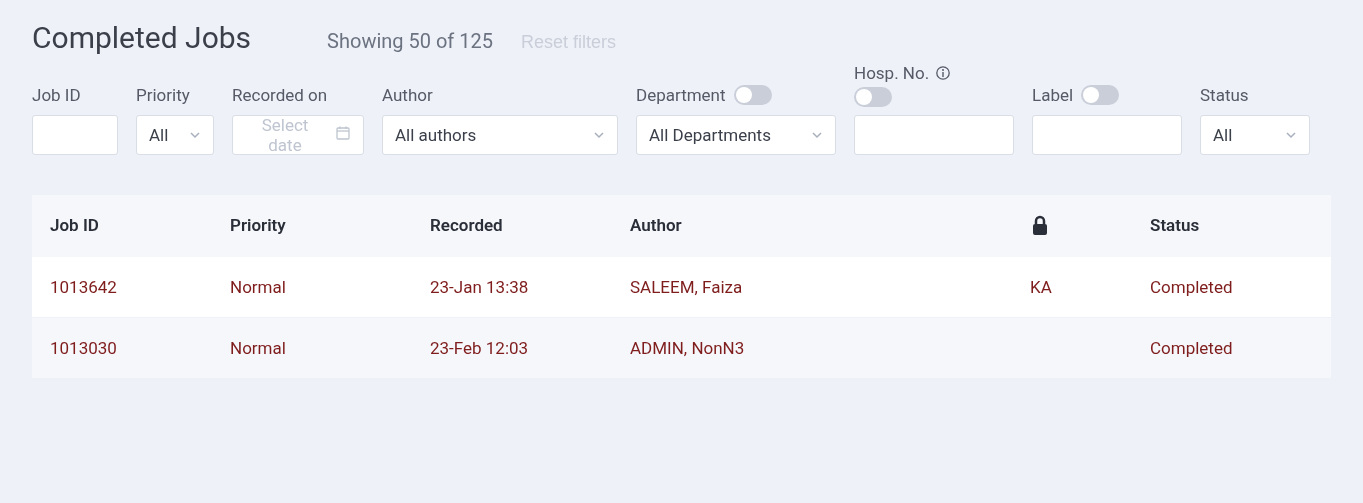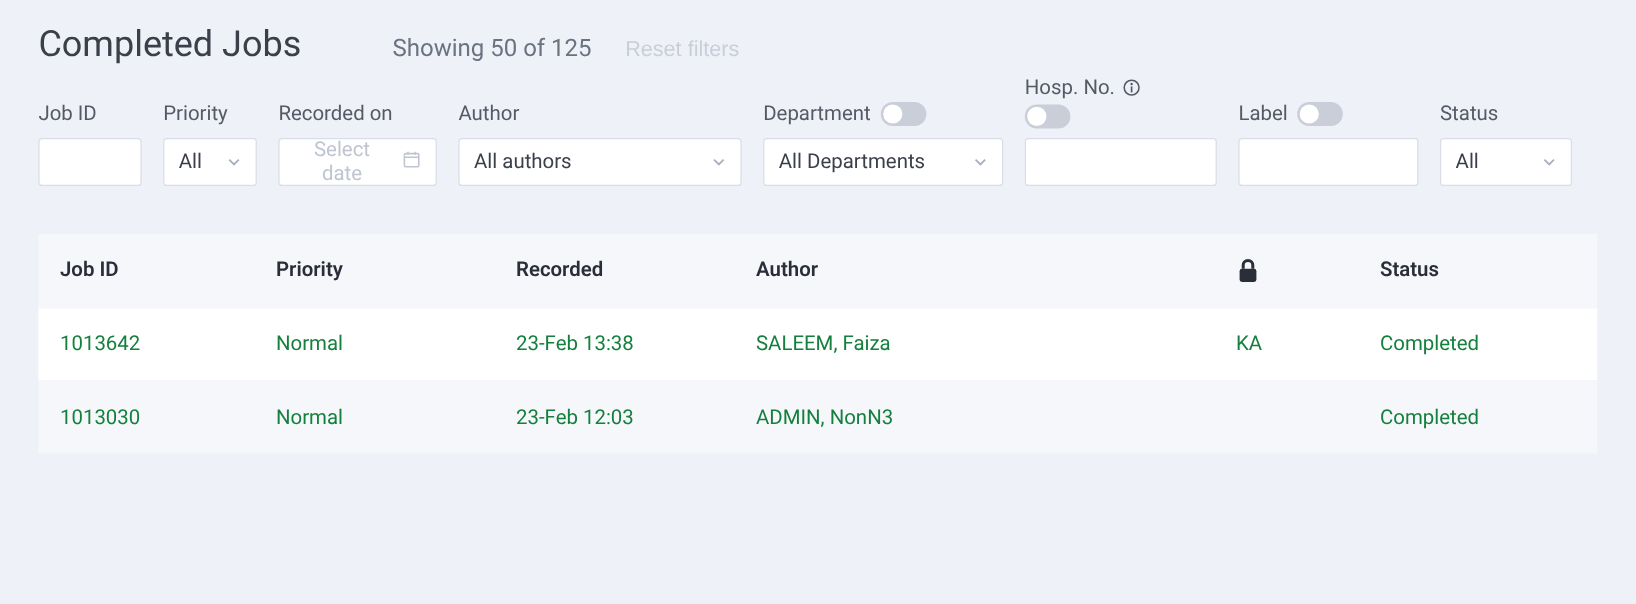--- a/index.html
+++ b/index.html
@@ -123,21 +123,21 @@
     padding: 20px 18px;
     font-weight: 600;
     color: #2a2e38;
     font-size: 17px;
   }
   .trow {
     display: flex;
     background: #fff;
     padding: 20px 18px;
     font-size: 17px;
-    color: #15803d;
+    color: #7f1d1d;
     border-bottom: 1px solid #eef1f8;
   }
   .trow.alt { background: #f6f7fb; }
   .col-jobid   { width: 180px; }
   .col-priority{ width: 200px; }
   .col-recorded{ width: 200px; }
   .col-author  { width: 400px; }
   .col-lock    { width: 120px; }
   .col-status  { flex: 1; }
   .lock-icon svg { display: block; }
@@ -272,21 +272,21 @@
           <rect x="3" y="9" width="14" height="11" rx="2" fill="#2a2e38"></rect>
           <path d="M6 9 V6 a4 4 0 0 1 8 0 V9" stroke="#2a2e38" stroke-width="2.5" fill="none"></path>
         </svg>
     </div>
     <div class="col-status">Status</div>
   </div>
 
   <div class="trow">
     <div class="col-jobid">1013642</div>
     <div class="col-priority">Normal</div>
-    <div class="col-recorded">23-Feb 13:38</div>
+    <div class="col-recorded">23-Jan 13:38</div>
     <div class="col-author">SALEEM, Faiza</div>
     <div class="col-lock">KA</div>
     <div class="col-status">Completed</div>
   </div>
 
   <div class="trow alt">
     <div class="col-jobid">1013030</div>
     <div class="col-priority">Normal</div>
     <div class="col-recorded">23-Feb 12:03</div>
     <div class="col-author">ADMIN, NonN3</div>

